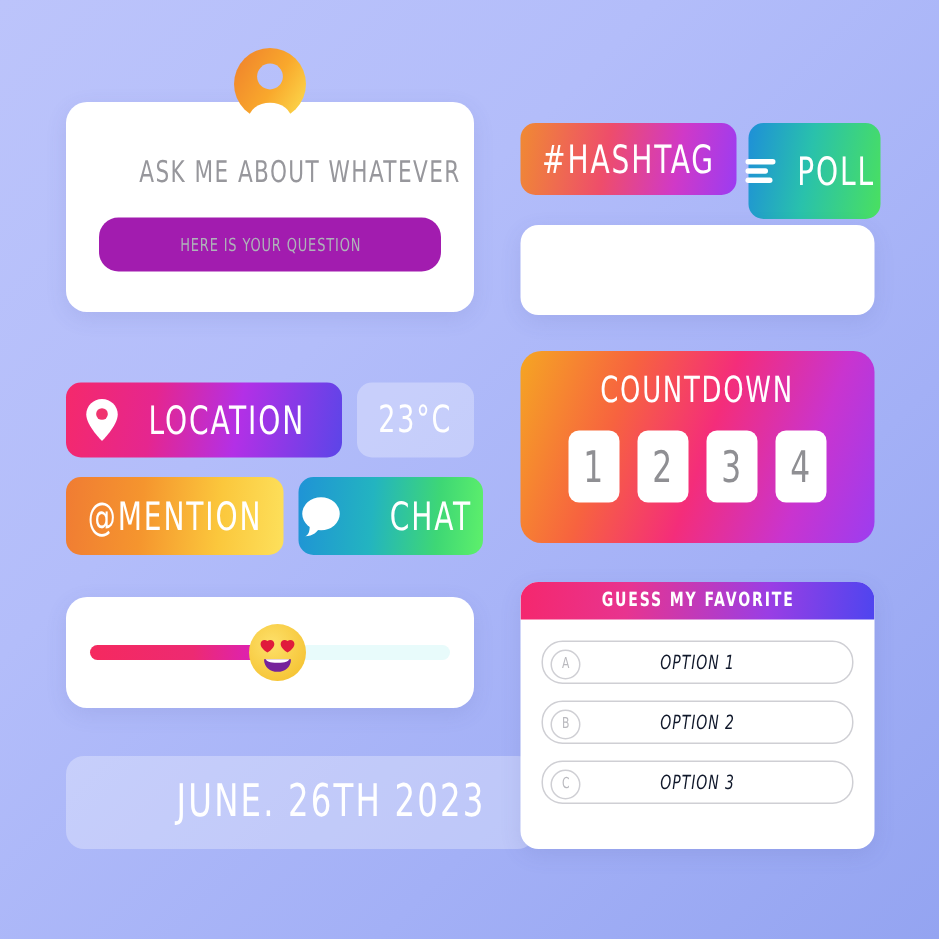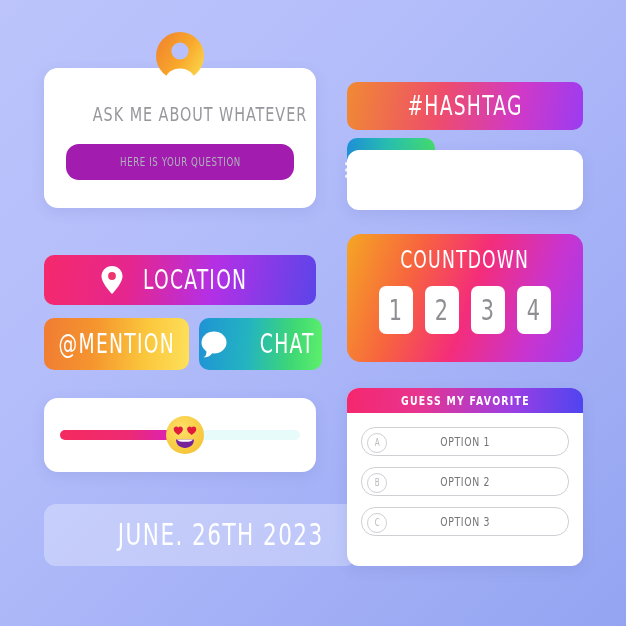--- a/index.html
+++ b/index.html
@@ -192,21 +192,20 @@
   .date-box .pill-label { font-size: 30px; }
 
   
   .row-tags {
     position: absolute;
     top: 82px;
     left: 0;
     width: 236px;
     display: flex;
     gap: 8px;
-    flex-direction: column;
   }
   .btn-hashtag {
     flex: 1 1 auto;
     height: 48px;
     background: linear-gradient(100deg, #f08a33 0%, #ee4d6b 40%, #d039c7 72%, #9b3cf2 100%);
   }
   .btn-poll {
     width: 88px;
     height: 64px;
     background: linear-gradient(100deg, #1e8fd8 0%, #29c1ac 45%, #4ae05f 100%);
@@ -318,22 +317,23 @@
     height: 18px;
     border: 1.3px solid #cfcfd4;
     border-radius: 50%;
     display: flex;
     align-items: center;
     justify-content: center;
     color: #b9b9be;
     font-size: 10px;
   }
   .quiz-option-label {
-    color: #737373;
+    color: #0f172a;
     font-size: 13px;
+    font-style: italic;
   }
 
   .svgicon { display: block; }
 </style>
 </head>
 <body>
 
 <div id="stage">
 
   <div class="col col-left">
@@ -372,20 +372,25 @@
         <span>
           <svg class="svgicon" width="24" height="30" viewBox="0 0 24 30">
             <path d="M12 1 C6.2 1 1.5 5.6 1.5 11.3 C1.5 18.6 12 29 12 29 C12 29 22.5 18.6 22.5 11.3 C22.5 5.6 17.8 1 12 1 Z" fill="#ffffff"></path>
             <circle cx="12" cy="11" r="3.9" fill="#f0346e"></circle>
           </svg>
         </span>
         <span class="pill-label">
           <span class="cond">LOCATION</span>
         </span>
       </div>
+      <div class="pill btn-temp">
+        <span class="pill-label">
+          <span class="cond">23°C</span>
+        </span>
+      </div>
     </div>
 
     <div class="row-mention">
       <div class="pill btn-mention">
         <span class="pill-label">
           <span class="cond">@MENTION</span>
         </span>
       </div>
       <div class="pill btn-chat">
         <span>

